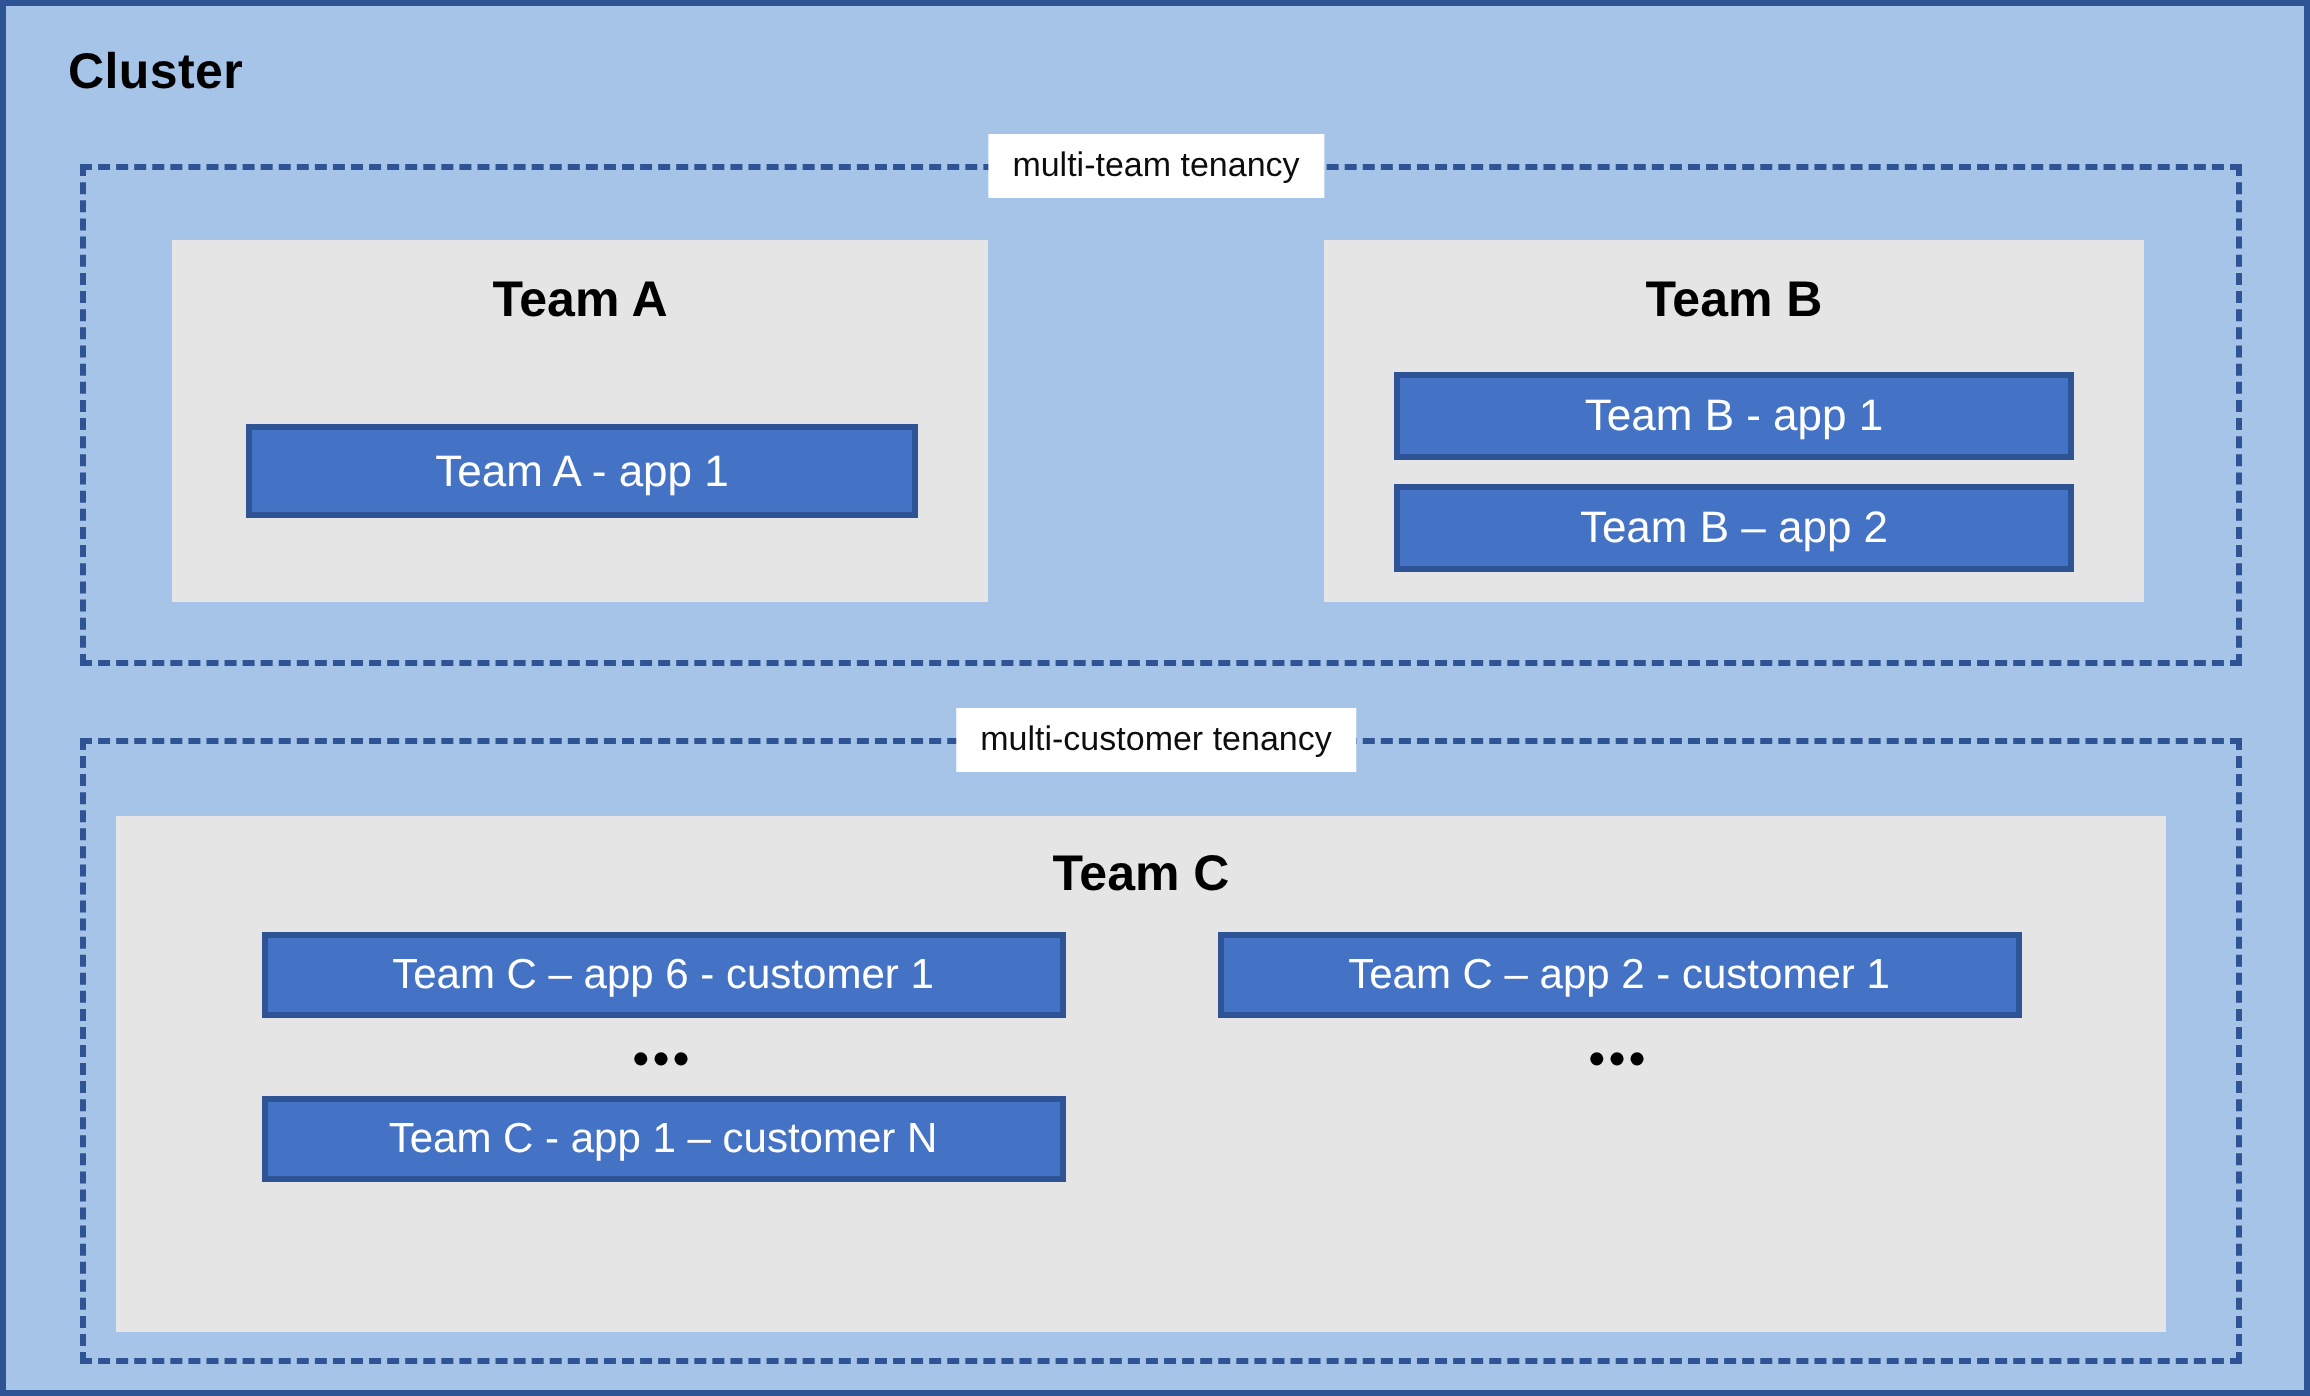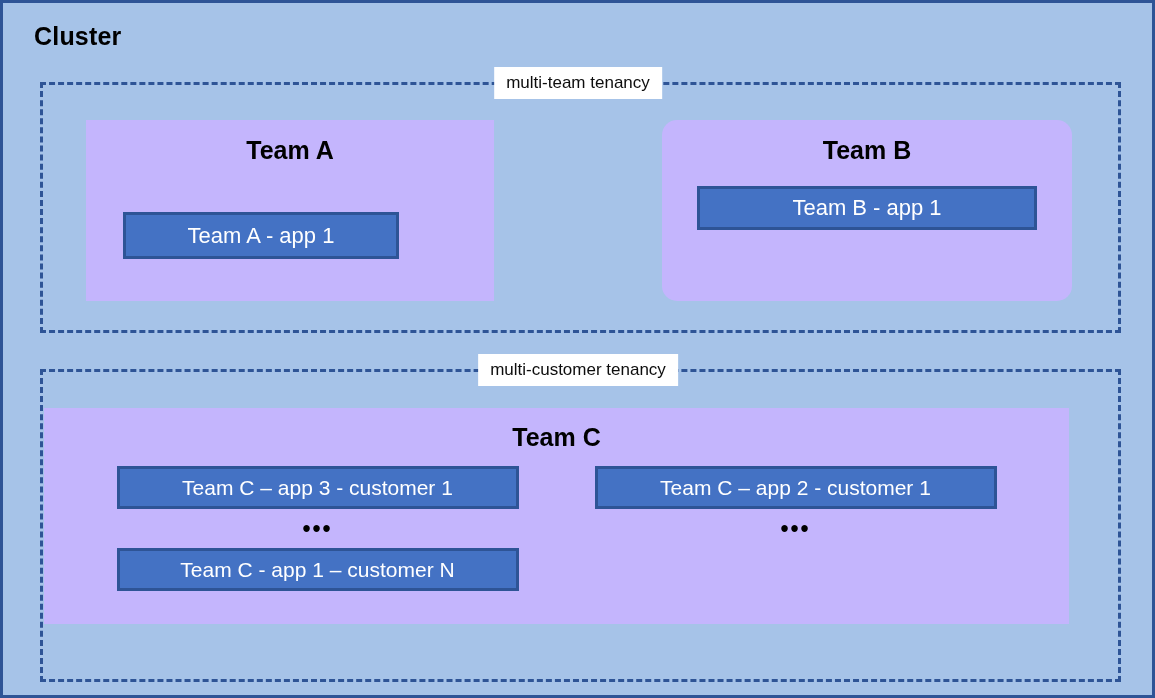--- a/index.html
+++ b/index.html
@@ -73,26 +73,26 @@
   }
   .label-multi-customer {
     left: 575px;
     top: 351px;
   }
 
   
   .team-box {
     position: absolute;
     box-sizing: border-box;
-    background: #c4b5fd;
+    background: #e5e5e5;
     border: 0;
   }
   .team-a { left: 83px;  top: 117px; width: 408px; height: 181px; }
-  .team-b { left: 659px; top: 117px; width: 410px; height: 181px; border-radius: 15px; }
-  .team-c { left: 41px;  top: 405px; width: 1025px; height: 216px; }
+  .team-b { left: 659px; top: 117px; width: 410px; height: 181px; }
+  .team-c { left: 55px;  top: 405px; width: 1025px; height: 258px; }
 
   .team-title {
     text-align: center;
     font-size: 25px;
     font-weight: bold;
     color: #000000;
     line-height: 1.1;
     white-space: nowrap;
   }
   .team-a .team-title,
@@ -111,21 +111,21 @@
     align-items: center;
     justify-content: center;
     white-space: nowrap;
   }
 
   
   .team-a .app-list {
     position: absolute;
     left: 37px;
     top: 92px;
-    width: 276px;
+    width: 336px;
   }
   .team-a .app-box { height: 47px; }
 
   
   .team-b .app-list {
     position: absolute;
     left: 35px;
     top: 66px;
     width: 340px;
   }
@@ -176,34 +176,35 @@
     <div class="team-title">Team A</div>
     <div class="app-list">
       <div class="app-box">Team A - app 1</div>
     </div>
   </div>
 
   <div class="team-box team-b">
     <div class="team-title">Team B</div>
     <div class="app-list">
       <div class="app-box">Team B - app 1</div>
+      <div class="app-box">Team B – app 2</div>
     </div>
   </div>
 
   <div class="tenancy tenancy-multi-customer"></div>
 
   <div class="tenancy-label label-multi-customer">multi-customer tenancy</div>
 
   <div class="team-box team-c">
     <div class="team-title">Team C</div>
 
     <div class="columns">
 
       <div class="column">
-        <div class="app-box">Team C – app 3 - customer 1</div>
+        <div class="app-box">Team C – app 6 - customer 1</div>
         <div class="ellipsis">•••</div>
         <div class="app-box">Team C - app 1 – customer N</div>
       </div>
 
       <div class="column">
         <div class="app-box">Team C – app 2 - customer 1</div>
         <div class="ellipsis">•••</div>
       </div>
 
     </div>

